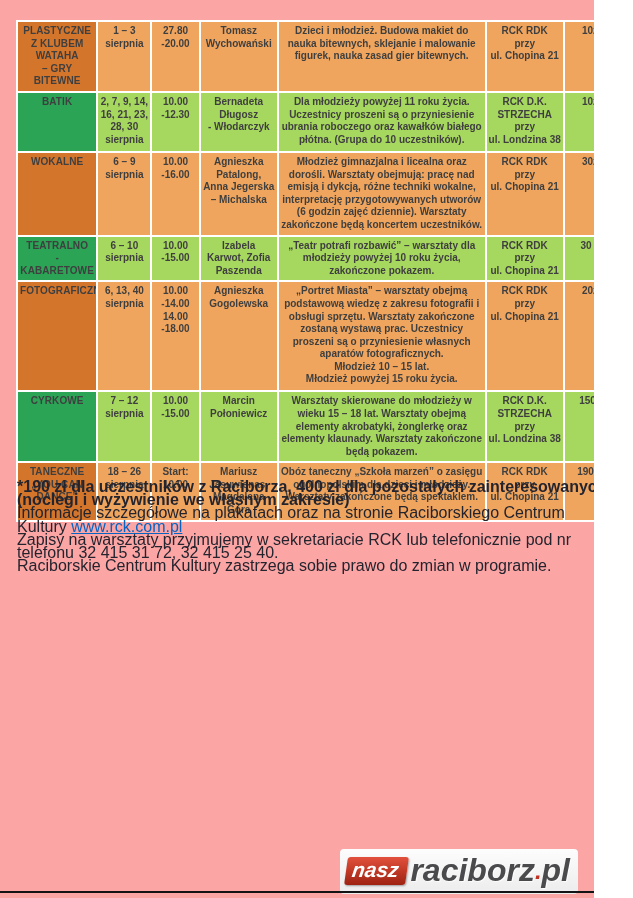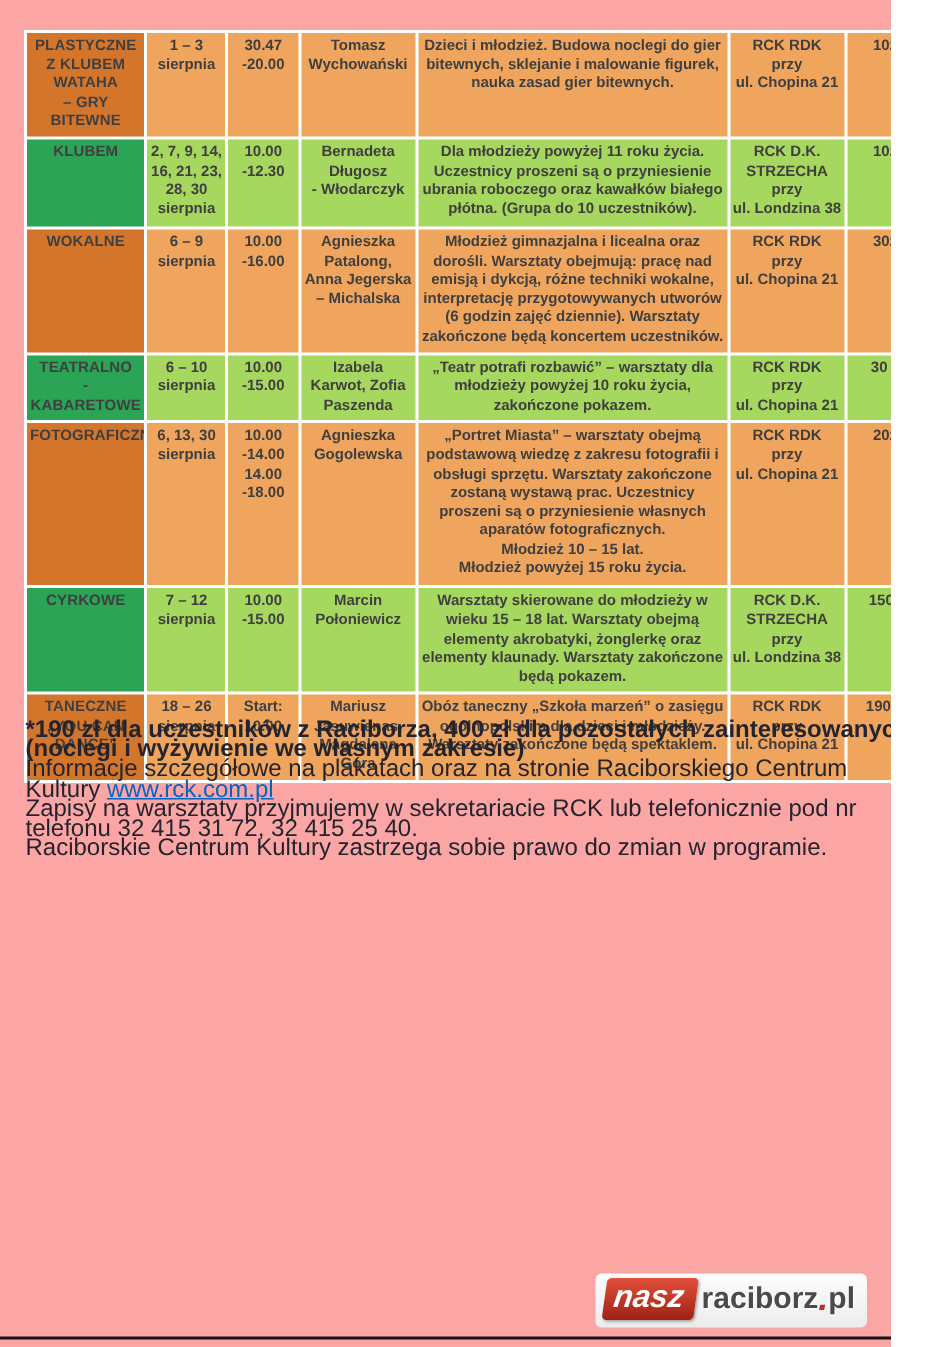--- a/index.html
+++ b/index.html
@@ -78,22 +78,22 @@
     color:#ffffff;
     font-style:italic; font-weight:bold;
     font-size:21px;
     padding:1px 8px 3px 6px;
     transform:skew(-8deg);
     border-radius:3px;
     box-shadow:1px 1px 2px rgba(0,0,0,0.35);
     margin-right:4px;
   }
   .logo-raciborz, .logo-pl {
-    font-weight:bold;
-    font-size:20px;
+    font-style:italic; font-weight:bold;
+    font-size:32px;
     color:#4A4A4D;
     text-shadow:1px 1px 1px rgba(255,255,255,0.8);
   }
   .logo-dot {
     font-style:italic; font-weight:bold;
     font-size:24px;
     color:#C03122;
   }
 
   .footer-line {
@@ -118,32 +118,32 @@
       <col style="width:53px">
     </colgroup>
     <tbody>
       <tr class="orange r1">
         <td class="hd">PLASTYCZNE
 Z KLUBEM
 WATAHA
 – GRY BITEWNE</td>
         <td>1 – 3
 sierpnia</td>
-        <td>30.47
+        <td>27.80
 -20.00</td>
         <td>Tomasz
 Wychowański</td>
-        <td class="desc">Dzieci i młodzież. Budowa noclegi do gier bitewnych, sklejanie i malowanie figurek, nauka zasad gier bitewnych.</td>
+        <td class="desc">Dzieci i młodzież. Budowa makiet do nauka bitewnych, sklejanie i malowanie figurek, nauka zasad gier bitewnych.</td>
         <td>RCK RDK
 przy
 ul. Chopina 21</td>
         <td>10zł</td>
       </tr>
       <tr class="green r2">
-        <td class="hd">KLUBEM</td>
+        <td class="hd">BATIK</td>
         <td>2, 7, 9, 14,
 16, 21, 23,
 28, 30
 sierpnia</td>
         <td>10.00
 -12.30</td>
         <td>Bernadeta
 Długosz
 - Włodarczyk</td>
         <td class="desc">Dla młodzieży powyżej 11 roku życia. Uczestnicy proszeni są o przyniesienie ubrania roboczego oraz kawałków białego płótna. (Grupa do 10 uczestników).</td>
@@ -180,21 +180,21 @@
 Karwot, Zofia
 Paszenda</td>
         <td class="desc">„Teatr potrafi rozbawić” – warsztaty dla młodzieży powyżej 10 roku życia, zakończone pokazem.</td>
         <td>RCK RDK
 przy
 ul. Chopina 21</td>
         <td>30 zł</td>
       </tr>
       <tr class="orange r5">
         <td class="hd">FOTOGRAFICZNE</td>
-        <td>6, 13, 30
+        <td>6, 13, 40
 sierpnia</td>
         <td class="pad-time">10.00
 -14.00
 14.00
 -18.00</td>
         <td>Agnieszka
 Gogolewska</td>
         <td class="desc">„Portret Miasta” – warsztaty obejmą podstawową wiedzę z zakresu fotografii i obsługi sprzętu. Warsztaty zakończone zostaną wystawą prac. Uczestnicy proszeni są o przyniesienie własnych aparatów fotograficznych.
 Młodzież 10 – 15 lat.
 Młodzież powyżej 15 roku życia.</td>

